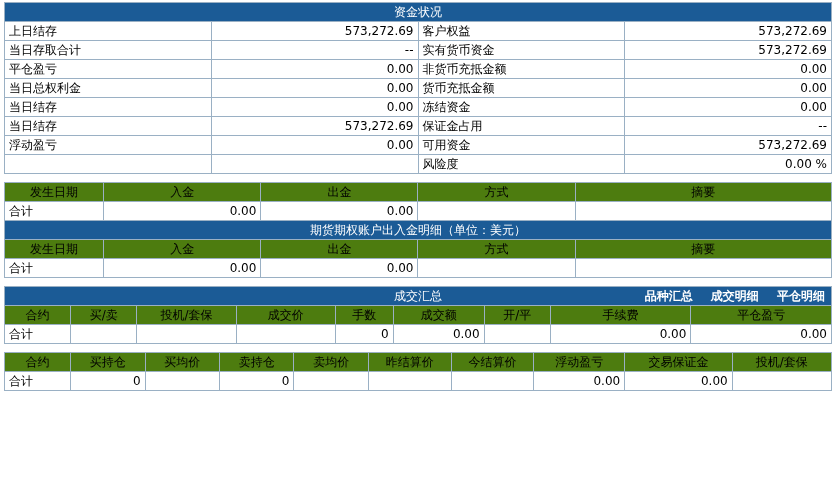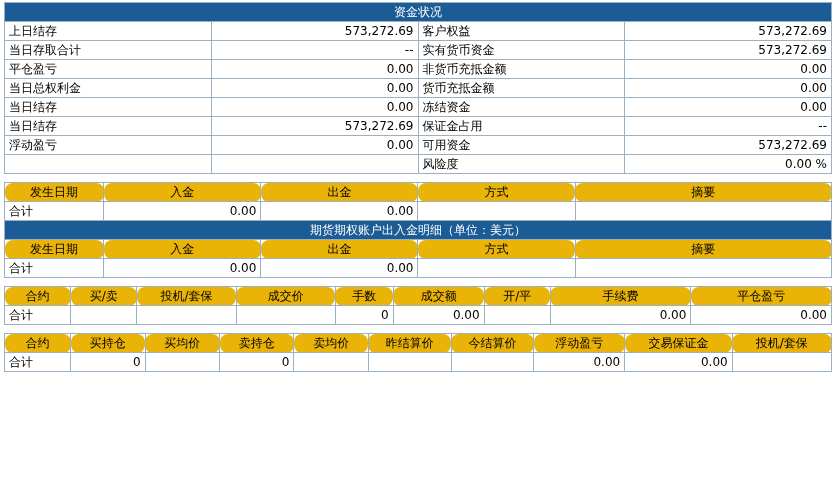--- a/index.html
+++ b/index.html
@@ -55,22 +55,21 @@
     top: 0;
     font-weight: bold;
     color: #ffffff;
   }
   .bluebar .bar-right span {
     margin-left: 14px;
     cursor: pointer;
   }
   .hdr td {
     text-align: center;
-    background: #eab308;
-    border-radius: 8px;
+    background: #4d7c0f;
   }
   .lbl {
     text-align: left;
   }
   .num {
     text-align: right;
     margin-top: 32px;
   }
   .ctr {
     text-align: center;
@@ -196,20 +195,32 @@
         <col style="width:8%">
         <col style="width:12%">
         <col style="width:12%">
       <col style="width:7%">
         <col style="width:11%">
         <col style="width:8%">
         <col style="width:17%">
         <col style="width:17%">
     </colgroup>
     <tbody>
+      <tr class="bluebar">
+        <td colspan="9">
+          <span class="bar-inner">
+            <span>成交汇总</span>
+            <span class="bar-right">
+              <span class="link">品种汇总</span>
+              <span class="link">成交明细</span>
+              <span class="link">平仓明细</span>
+            </span>
+          </span>
+        </td>
+      </tr>
       <tr class="hdr">
         <td>合约</td>
         <td>买/卖</td>
         <td>投机/套保</td>
         <td>成交价</td>
         <td>手数</td>
         <td>成交额</td>
         <td>开/平</td>
         <td>手续费</td>
         <td>平仓盈亏</td>

